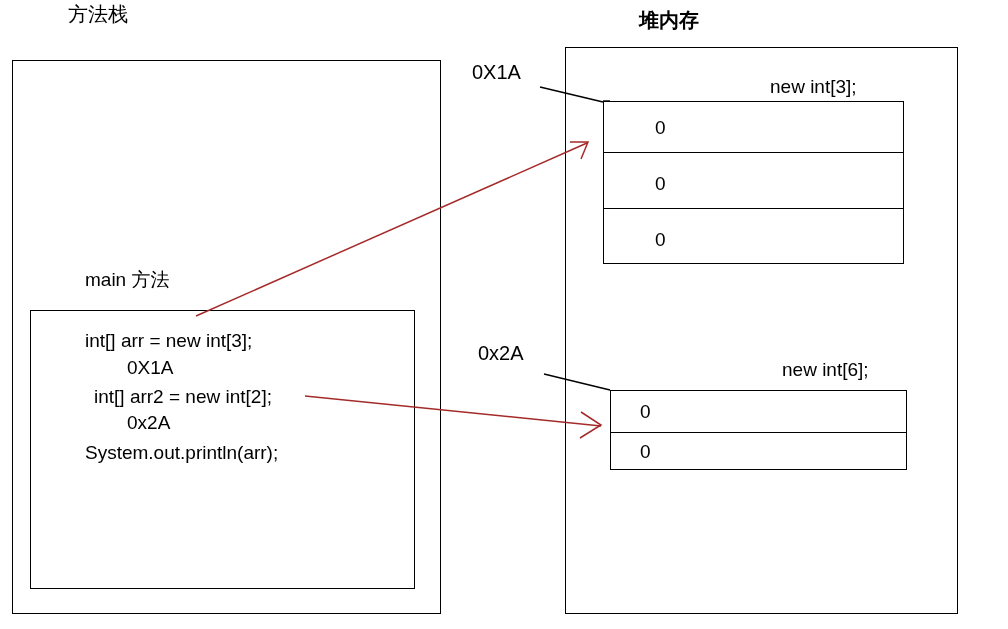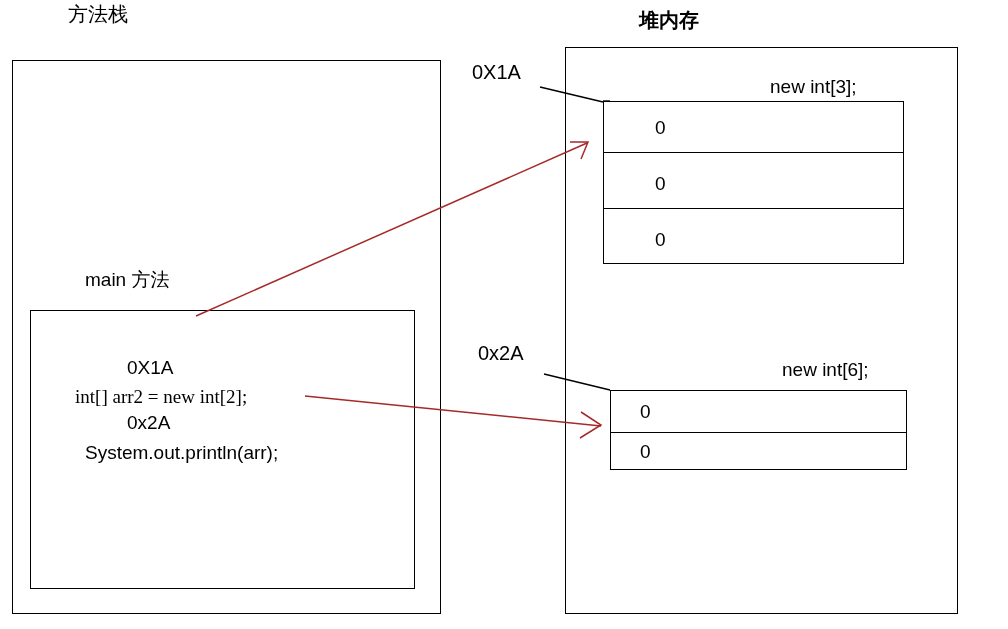--- a/index.html
+++ b/index.html
@@ -65,22 +65,23 @@
   <div class="label title-cn" style="left:68px; top:4px;">方法栈</div>
 
   <div class="label title-cn" style="left:639px; top:10px;font-weight:bold;">堆内存</div>
 
   <div class="box" style="left:12px; top:60px; width:429px; height:554px;"></div>
 
   <div class="label heading" style="left:85px; top:270px;text-align:center;">main 方法</div>
 
   <div class="box" style="left:30px; top:310px; width:385px; height:279px;"></div>
 
+  <div class="label code" style="left:85px; top:331px;">int[] arr = new int[3];</div>
   <div class="label code" style="left:127px; top:358px;">0X1A</div>
-  <div class="label code" style="left:75px; top:387px;font-family:Liberation Serif, serif;">int[] arr2 = new int[2];</div>
+  <div class="label code" style="left:94px; top:387px;">int[] arr2 = new int[2];</div>
   <div class="label code" style="left:127px; top:413px;">0x2A</div>
   <div class="label code" style="left:85px; top:443px;">System.out.println(arr);</div>
 
   <div class="box" style="left:565px; top:47px; width:393px; height:567px;"></div>
 
   <div class="label addr" style="left:472px; top:62px;">0X1A</div>
   <div class="label addr" style="left:478px; top:343px;">0x2A</div>
 
   <div class="label heading" style="left:770px; top:77px;">new int[3];</div>
 

